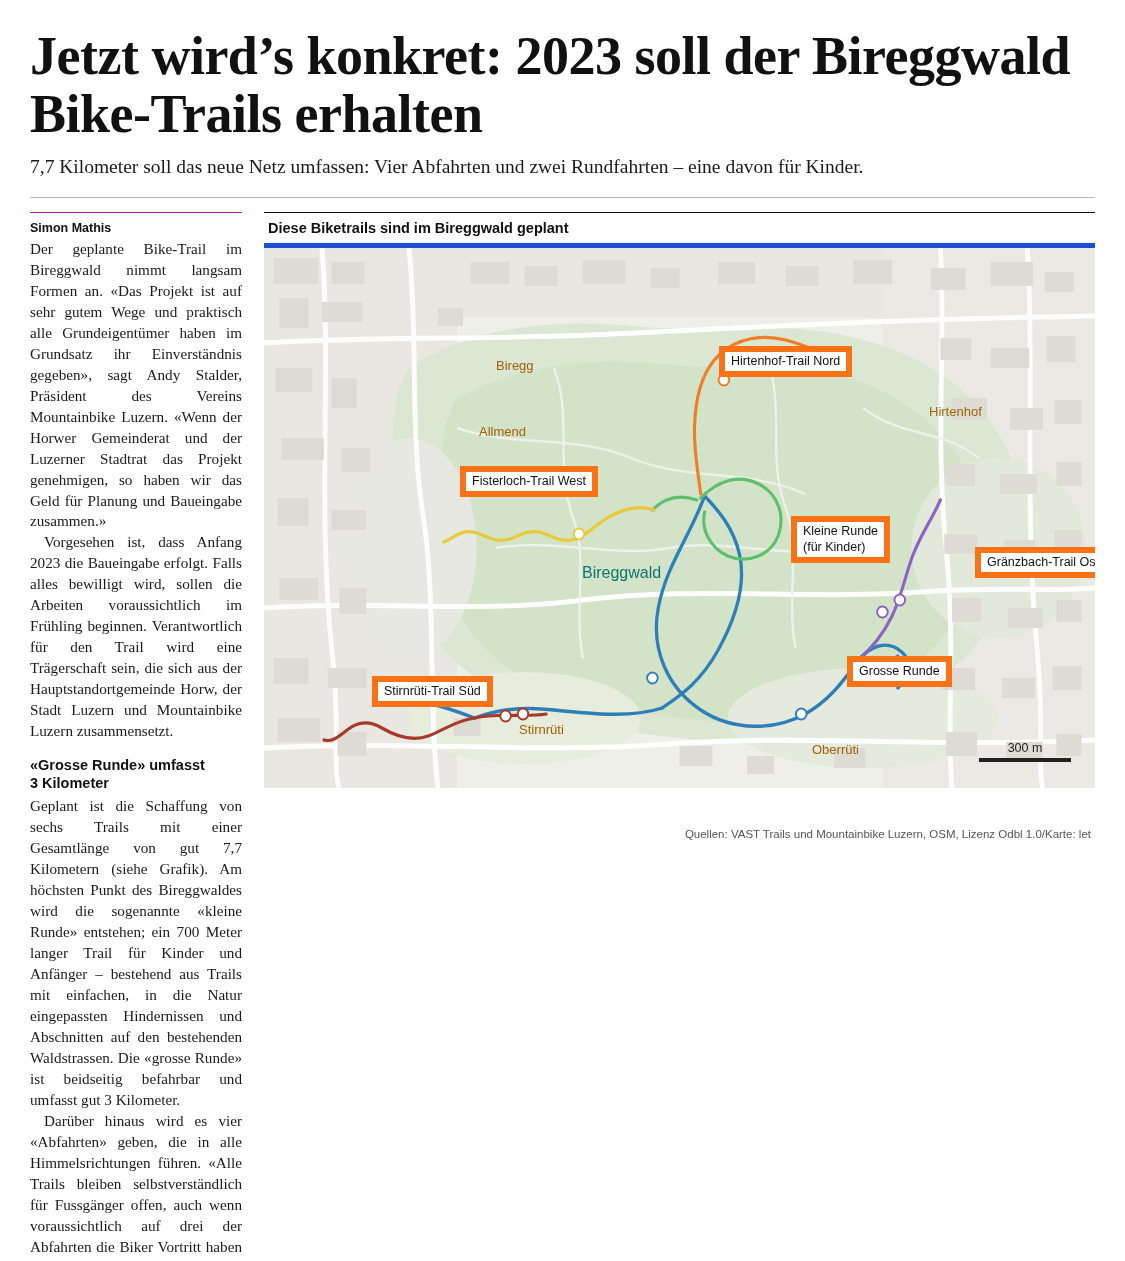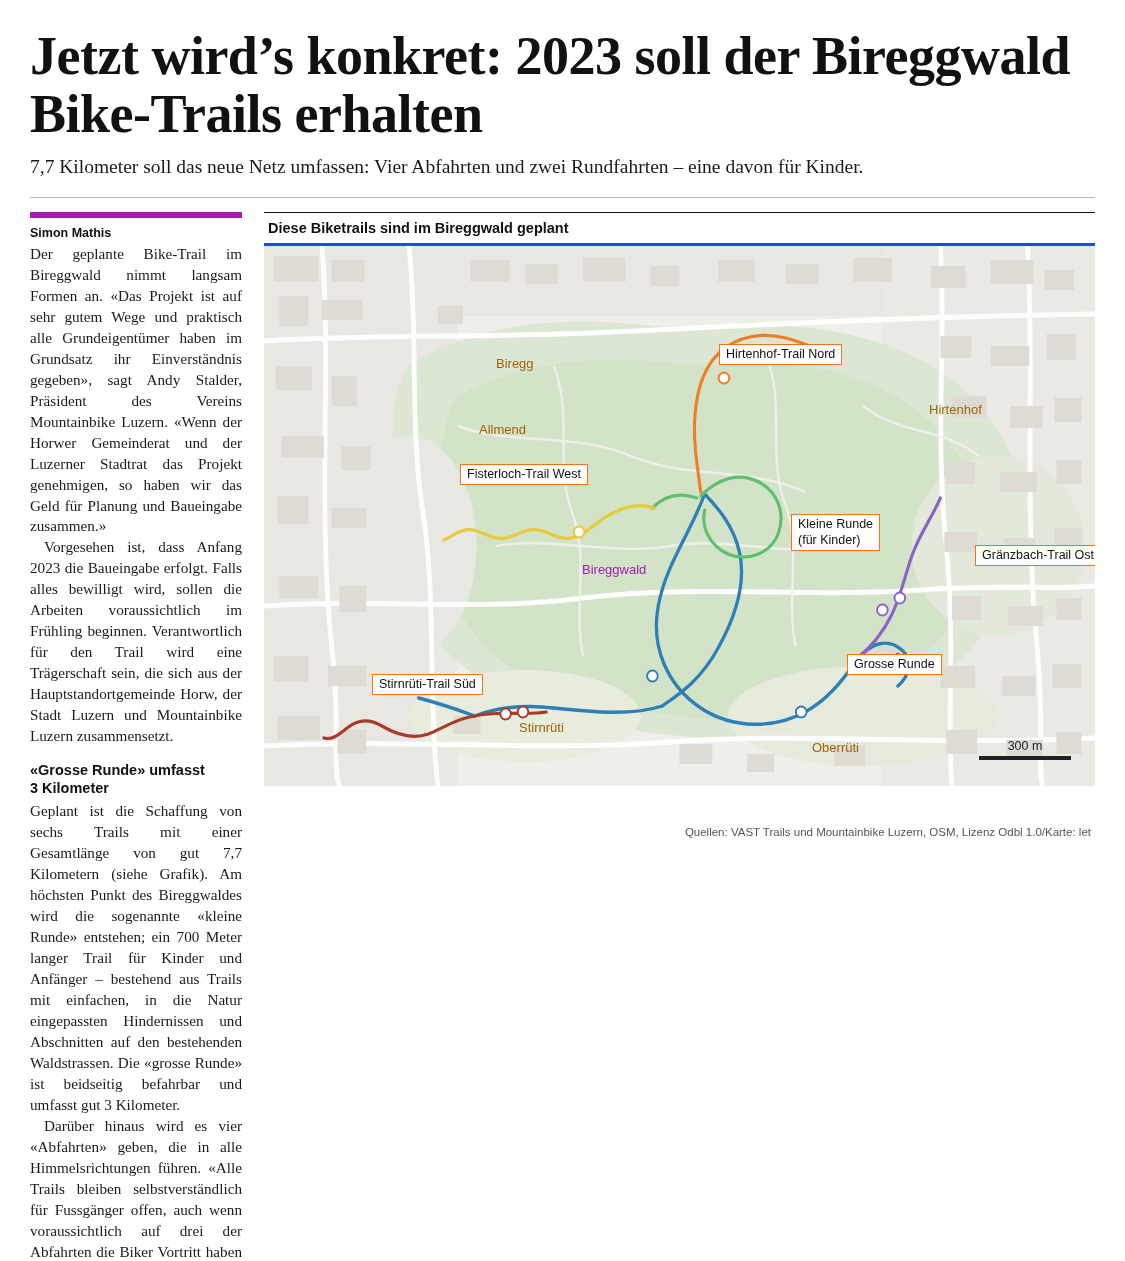--- a/index.html
+++ b/index.html
@@ -23,50 +23,50 @@
   .rule-top{border-top:1px solid #b9b9b9;margin:18px 0 0 0;height:0;}
 
   
   .content{display:flex;gap:22px;margin-top:14px;}
   .col-left{width:212px;flex:0 0 212px;}
   .col-right{flex:1;}
 
   .byline{
     font-family:"Liberation Sans", sans-serif;
     font-size:12.5px;font-weight:700;color:#111;margin:0 0 4px 0;
-    border-top:6px solid #a21caf;padding-top:8px;
+    border-top:1px solid #a21caf;padding-top:8px;
   }
   .bodytext{
     font-size:15.2px;line-height:1.38;text-align:justify;
     hyphens:auto;-webkit-hyphens:auto;margin:0;
   }
   .bodytext p{margin:0;text-indent:0;}
   .bodytext p + p{text-indent:14px;}
   .subhead{
     font-family:"Liberation Sans", sans-serif;
     font-size:14.5px;font-weight:700;line-height:1.25;margin:14px 0 4px 0;color:#111;
   }
 
   
   .figure{width:100%;}
   .fig-title{
     font-family:"Liberation Sans", sans-serif;
     font-size:14.5px;font-weight:700;color:#111;padding:7px 0 7px 4px;
-    border-top:1px solid #111;border-bottom:3px solid #1d4ed8;margin:0 0 0 0;
+    border-top:1px solid #111;border-bottom:5px solid #1d4ed8;margin:0 0 0 0;
   }
   .map-wrap{position:relative;width:100%;height:540px;overflow:hidden;background:#eceee7;}
   .map-wrap svg{display:block;width:100%;height:100%;}
   .map-label{
     position:absolute;font-family:"Liberation Sans", sans-serif;
     font-size:12.5px;color:#2b2b2b;pointer-events:none;white-space:nowrap;
   }
   .place{font-size:13px;color:#a16207;}
-  .forest{font-size:13px;color:#a21caf;}
+  .forest{font-size:16px;color:#0f766e;}
   .callout{
-    position:absolute;background:#ffffff;border:1px solid #f97316;
+    position:absolute;background:#ffffff;border:6px solid #f97316;
     font-family:"Liberation Sans", sans-serif;font-size:12.5px;color:#111;
     padding:2px 6px;white-space:nowrap;line-height:1.2;
   }
   .callout.two{line-height:1.25;}
   .scalebar{
     position:absolute;right:24px;bottom:26px;font-family:"Liberation Sans", sans-serif;
     font-size:12.5px;color:#222;text-align:center;
   }
   .scalebar .bar{width:92px;height:4px;background:#222;margin:3px auto 0 auto;}
   .source{

